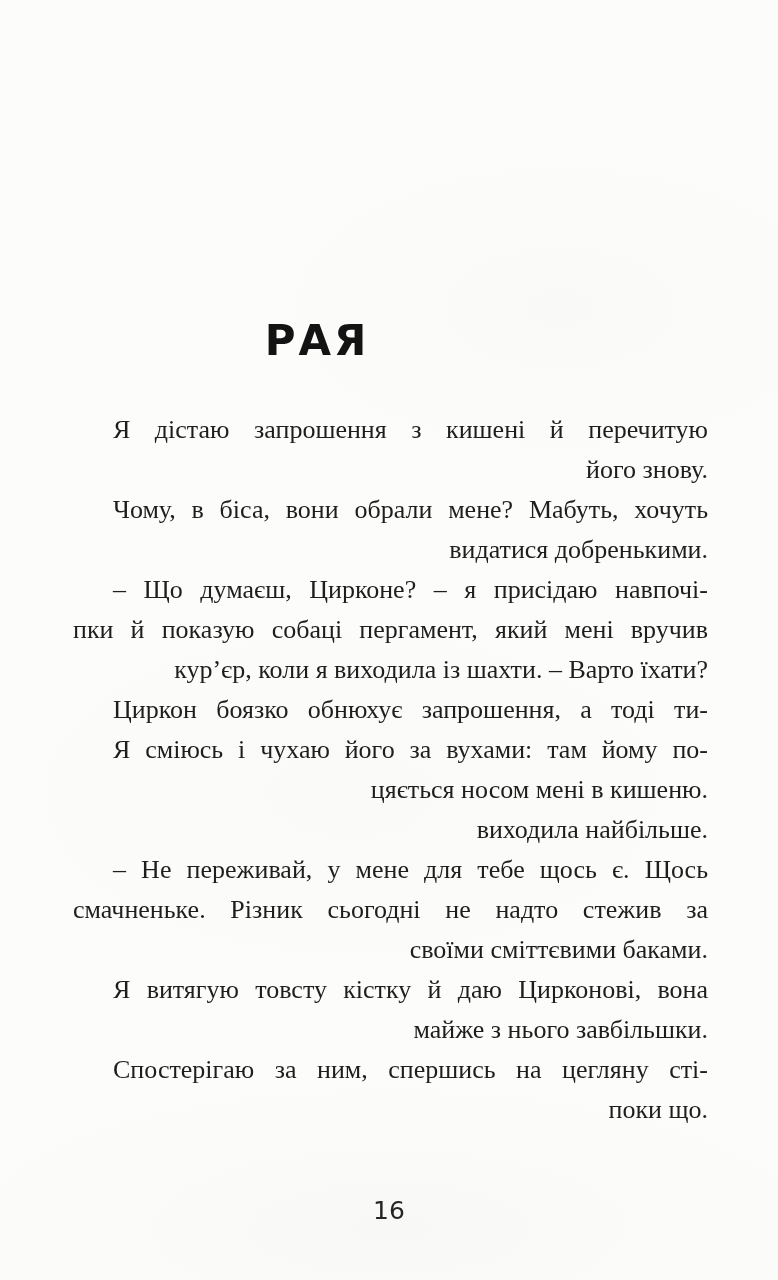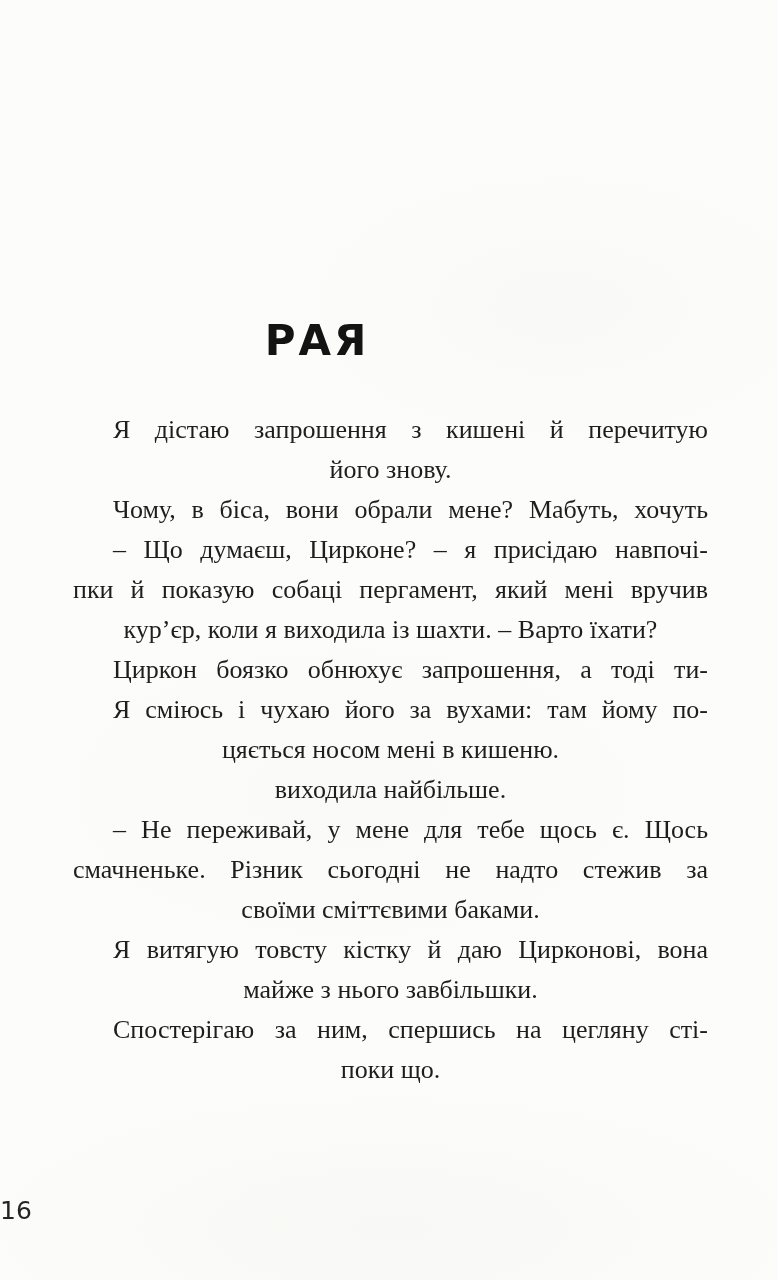--- a/index.html
+++ b/index.html
@@ -38,52 +38,54 @@
     top: 410px;
     left: 73px;
     width: 635px;
     color: #1e1e1e;
   }
 
   .text-line {
     font-size: 26px;
     line-height: 40px;
     height: 40px;
-    text-align: center;
+    text-align: right;
     white-space: normal;
     overflow: hidden;
   }
   .text-line.just {
     text-align: justify;
     text-align-last: justify;
   }
   .text-line.indent {
     text-indent: 40px;
   }
 
   .page-number {
     position: absolute;
     top: 1196px;
     left: 0;
     width: 778px;
+    text-align: center;
     font-family: "DejaVu Sans", "Liberation Sans", sans-serif;
     font-size: 25px;
     color: #242424;
   }
 </style>
 </head>
 <body>
 
 <div class="book-page">
   <h1 class="chapter-title">РАЯ</h1>
 
   <div class="text-block" id="text-block">
       <div class="text-line indent just">Я дістаю запрошення з кишені й перечитую</div>
       <div class="text-line">його знову.</div>
       <div class="text-line indent just">Чому, в біса, вони обрали мене? Мабуть, хочуть</div>
+      <div class="text-line">видатися добренькими.</div>
       <div class="text-line indent just">– Що думаєш, Цирконе? – я присідаю навпочі-</div>
       <div class="text-line just">пки й показую собаці пергамент, який мені вручив</div>
       <div class="text-line">кур’єр, коли я виходила із шахти. – Варто їхати?</div>
       <div class="text-line indent just">Циркон боязко обнюхує запрошення, а тоді ти-</div>
       <div class="text-line indent just">Я сміюсь і чухаю його за вухами: там йому по-</div>
       <div class="text-line">цяється носом мені в кишеню.</div>
       <div class="text-line">виходила найбільше.</div>
       <div class="text-line indent just">– Не переживай, у мене для тебе щось є. Щось</div>
       <div class="text-line just">смачненьке. Різник сьогодні не надто стежив за</div>
       <div class="text-line">своїми сміттєвими баками.</div>

